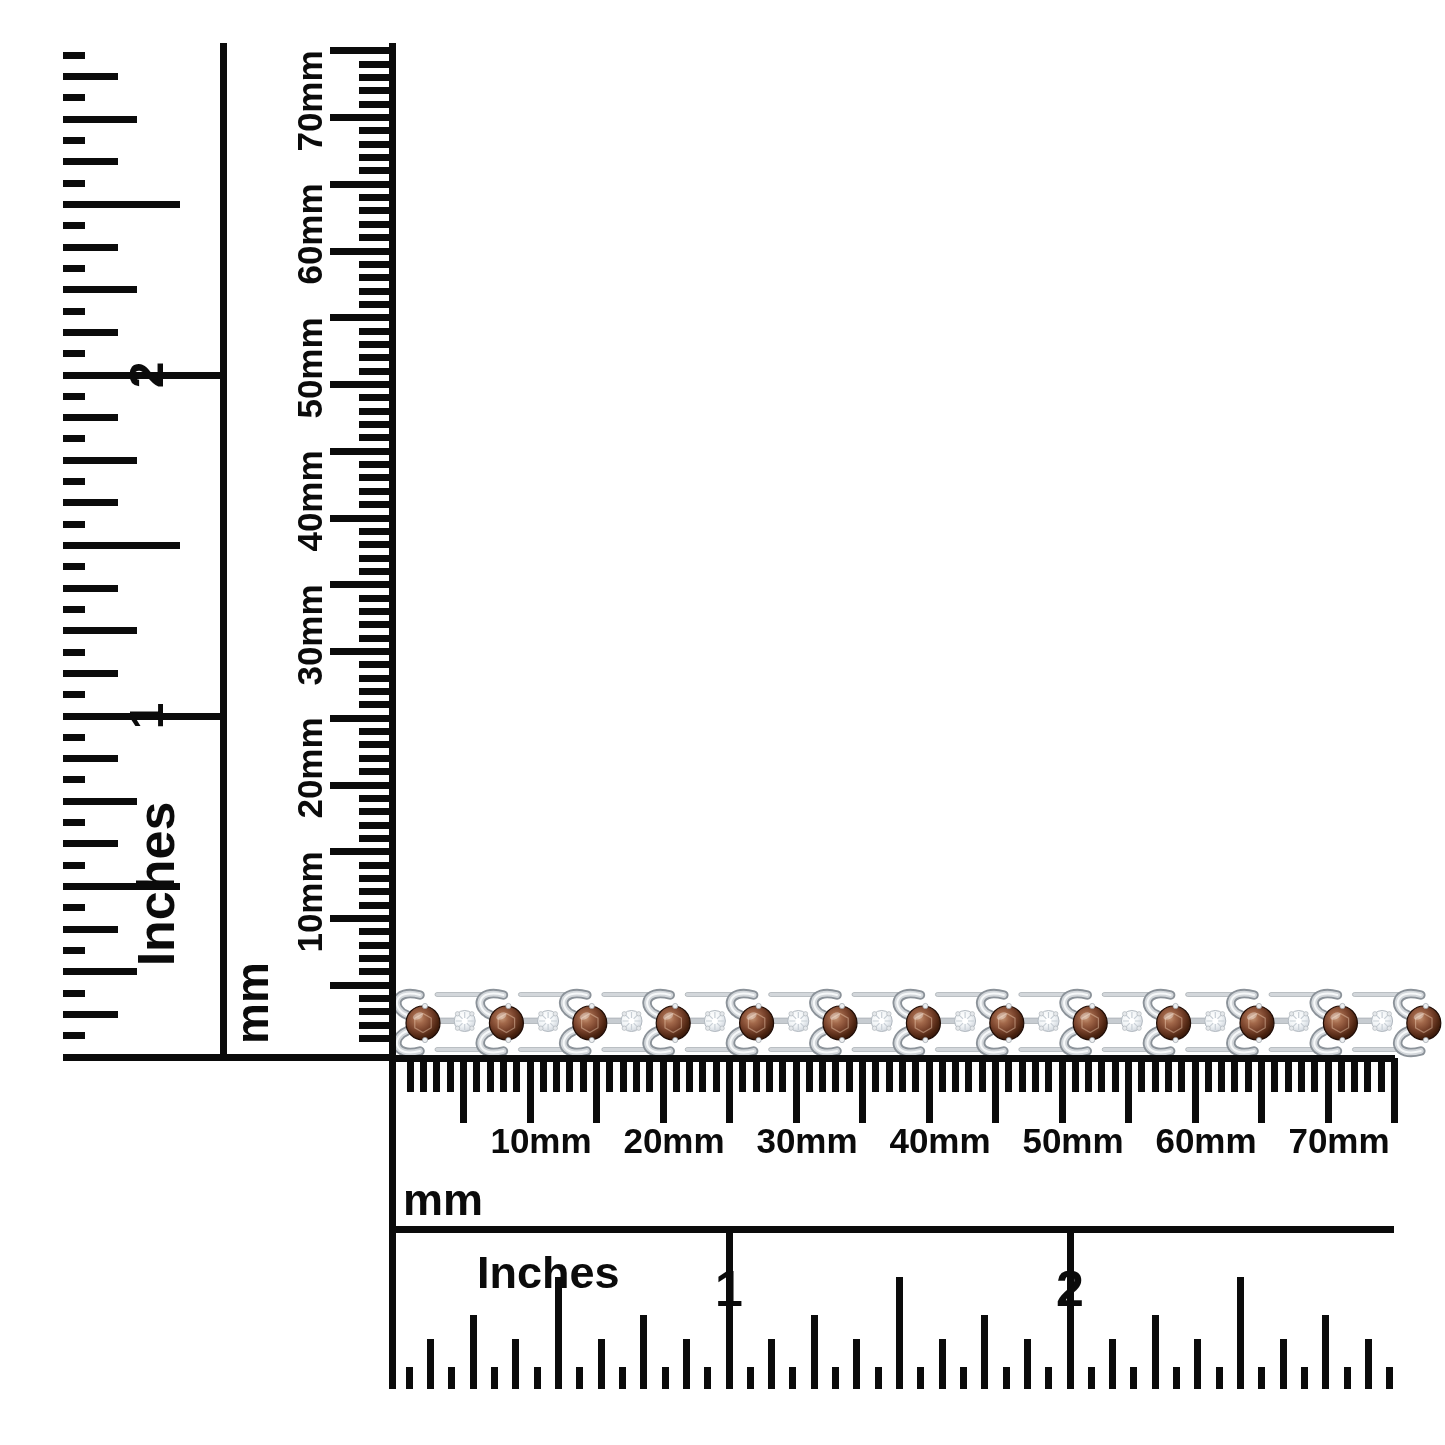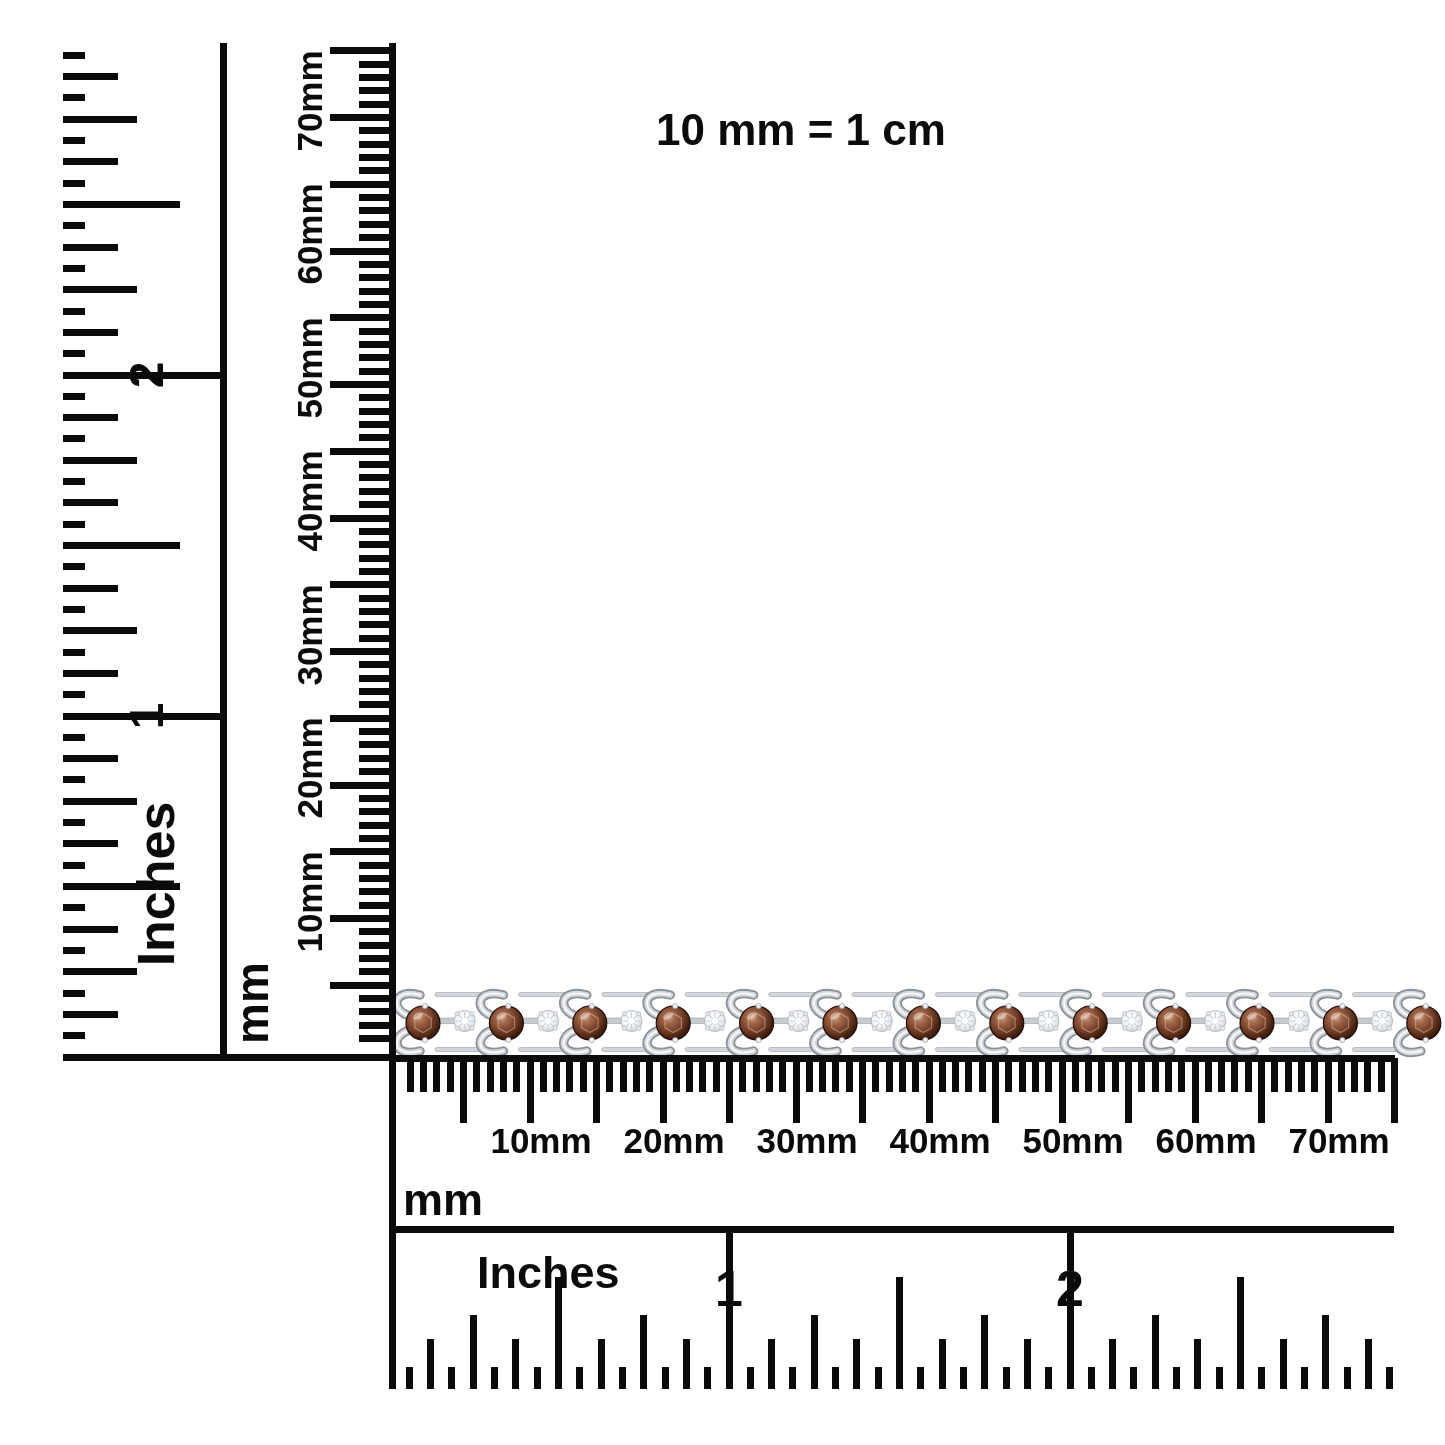--- a/index.html
+++ b/index.html
@@ -9,21 +9,20 @@
   .lbl{position:absolute;color:#0b0b0b;font-weight:700;line-height:1;white-space:nowrap;}
   .rot{transform:translate(-50%,-50%) rotate(-90deg);}
   .ctr{transform:translate(-50%,-50%);}
   #bracelet-wrap{position:absolute;left:396px;top:985px;width:1049px;height:76px;overflow:hidden;}
 </style>
 </head>
 <body>
 
 <div id="canvas">
 
-  <div class="lbl" style="left:656px;top:108px;font-size:44px">10 mm = 1 cm</div>
 
   <div class="lbl rot" style="left:156px;top:884px;font-size:52px">Inches</div>
 
   <div class="lbl rot" style="left:252px;top:1003px;font-size:46px">mm</div>
 
   <div class="lbl" style="left:403px;top:1177px;font-size:45px">mm</div>
 
   <div class="lbl" style="left:477px;top:1250px;font-size:45px">Inches</div>
 
   <div id="bracelet-wrap"><svg width="1049" height="76" viewBox="0 0 1049 76">

